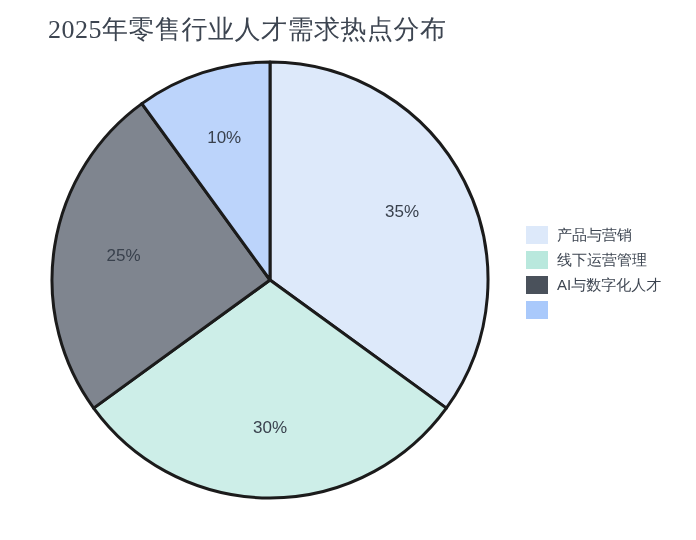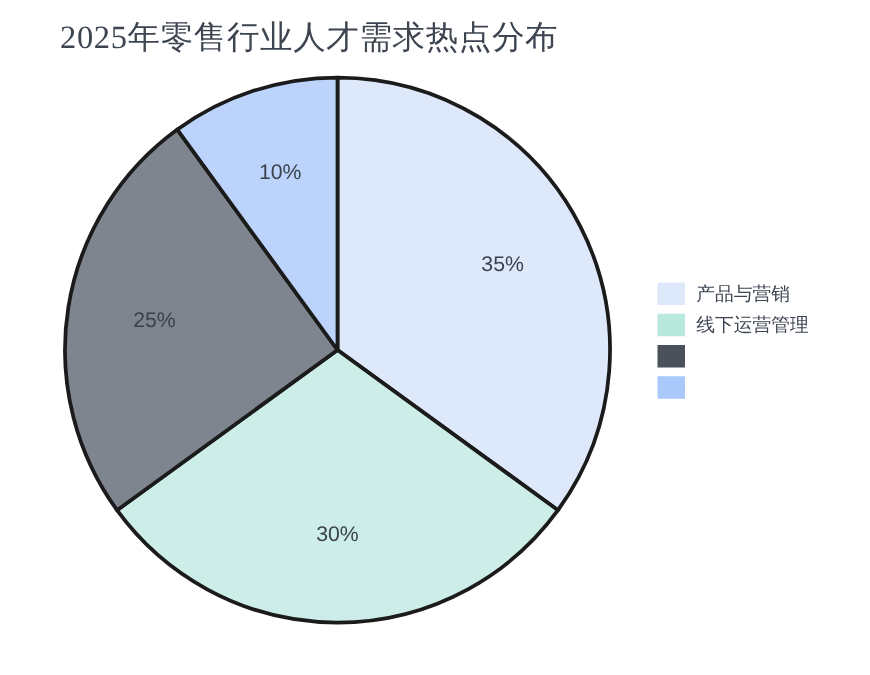--- a/index.html
+++ b/index.html
@@ -99,19 +99,20 @@
     <div class="legend-row">
       <span class="legend-swatch" style="background: rgb(221, 233, 250);"></span>
       <span class="legend-label">产品与营销</span>
     </div>
     <div class="legend-row">
       <span class="legend-swatch" style="background: rgb(185, 232, 221);"></span>
       <span class="legend-label">线下运营管理</span>
     </div>
     <div class="legend-row">
       <span class="legend-swatch" style="background: rgb(74, 81, 91);"></span>
+      <span class="legend-label">AI与数字化人才</span>
     </div>
     <div class="legend-row">
       <span class="legend-swatch" style="background: rgb(169, 201, 251);"></span>
     </div>
   </div>
 
 </div>
 
 </body></html>

